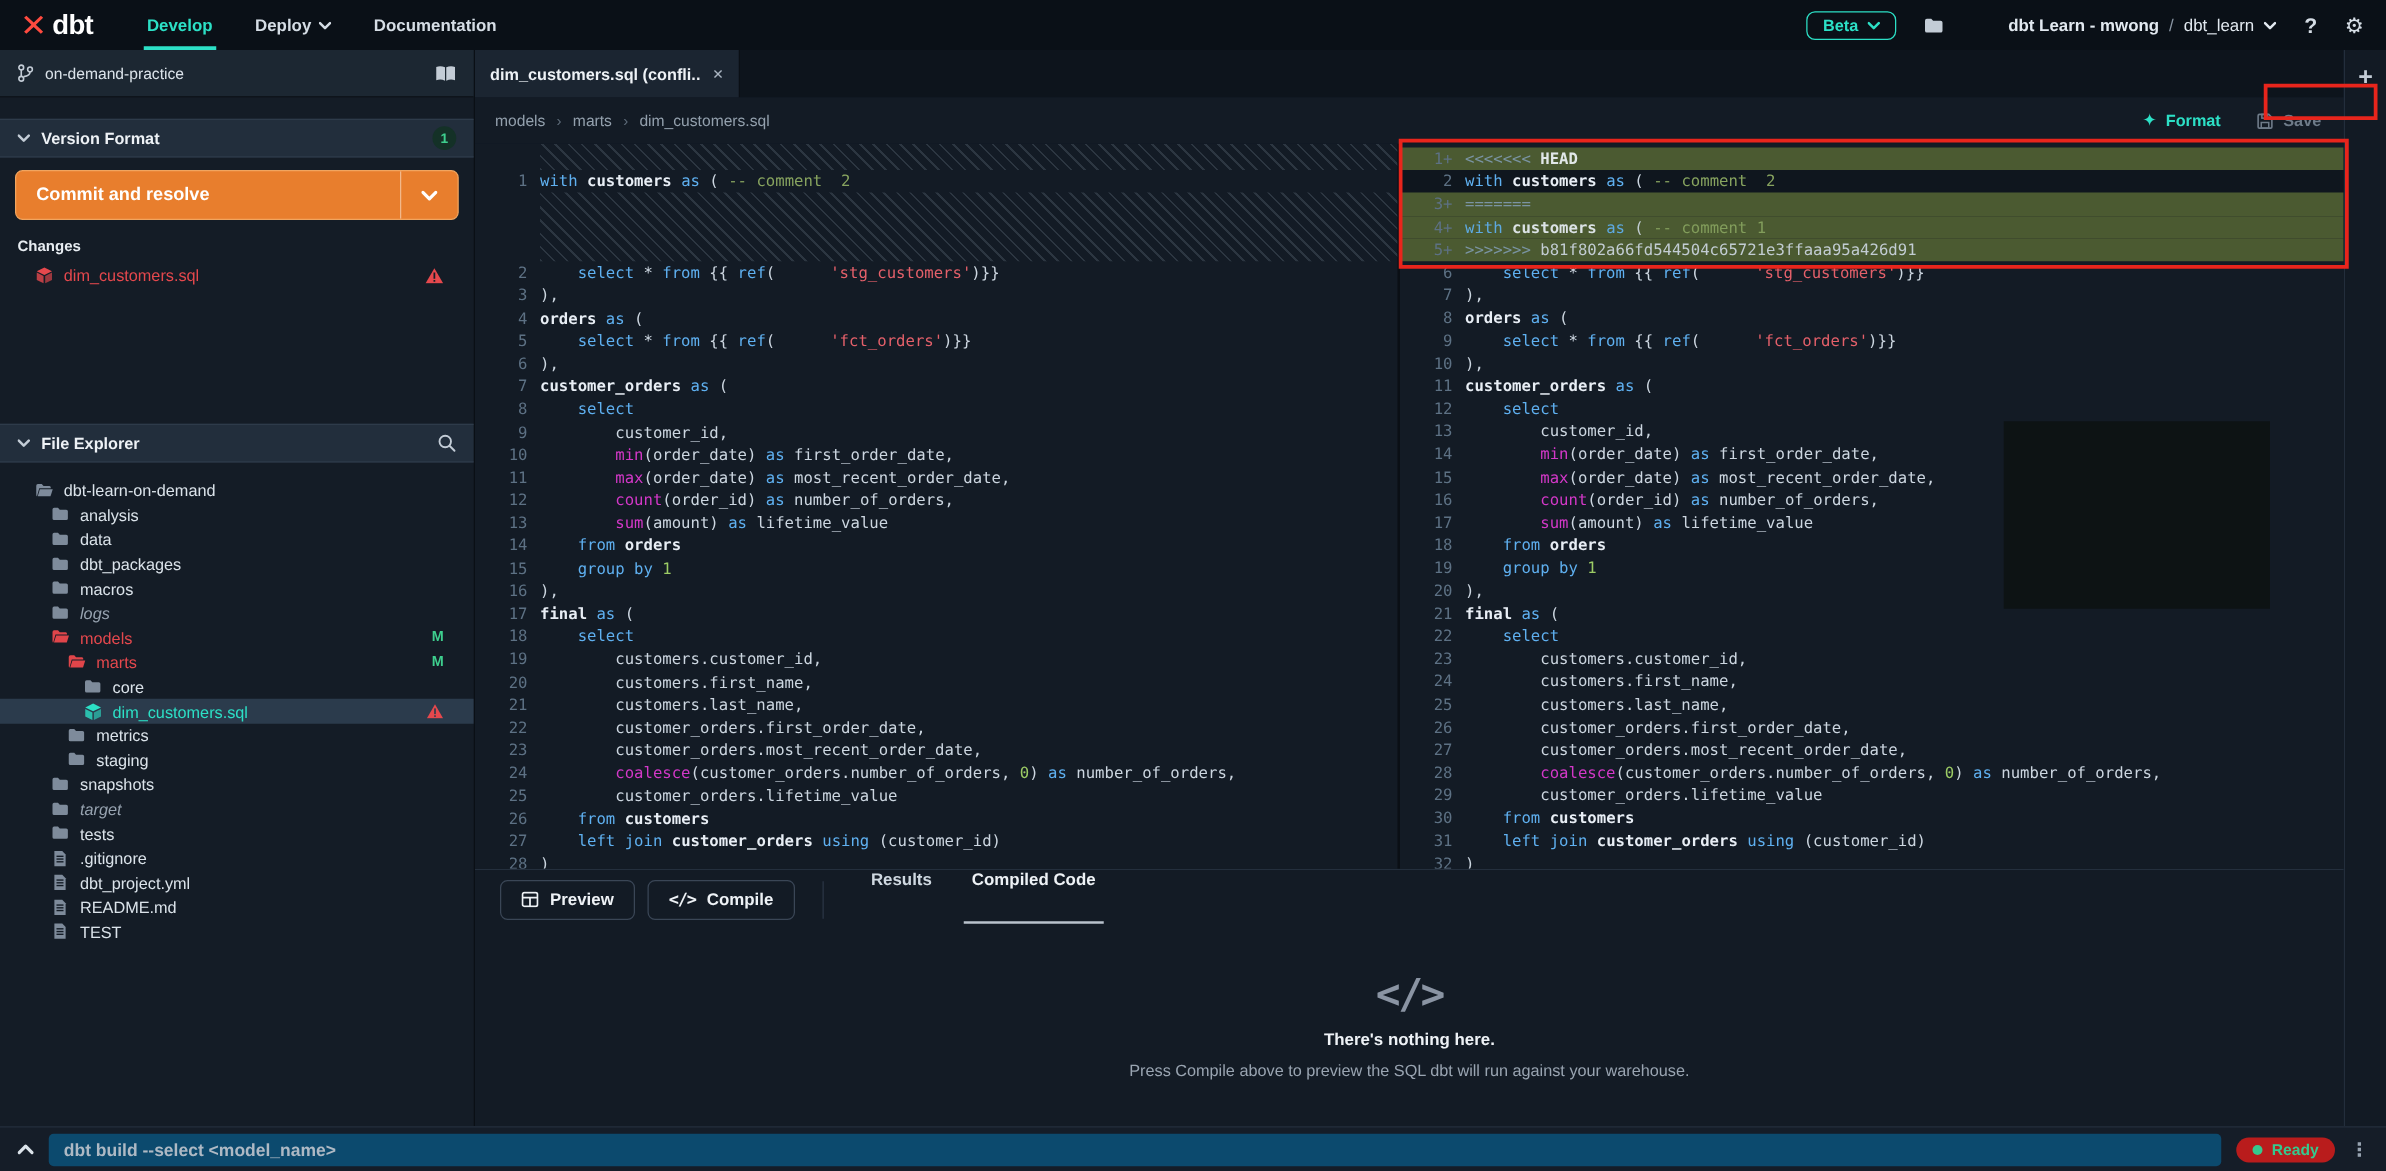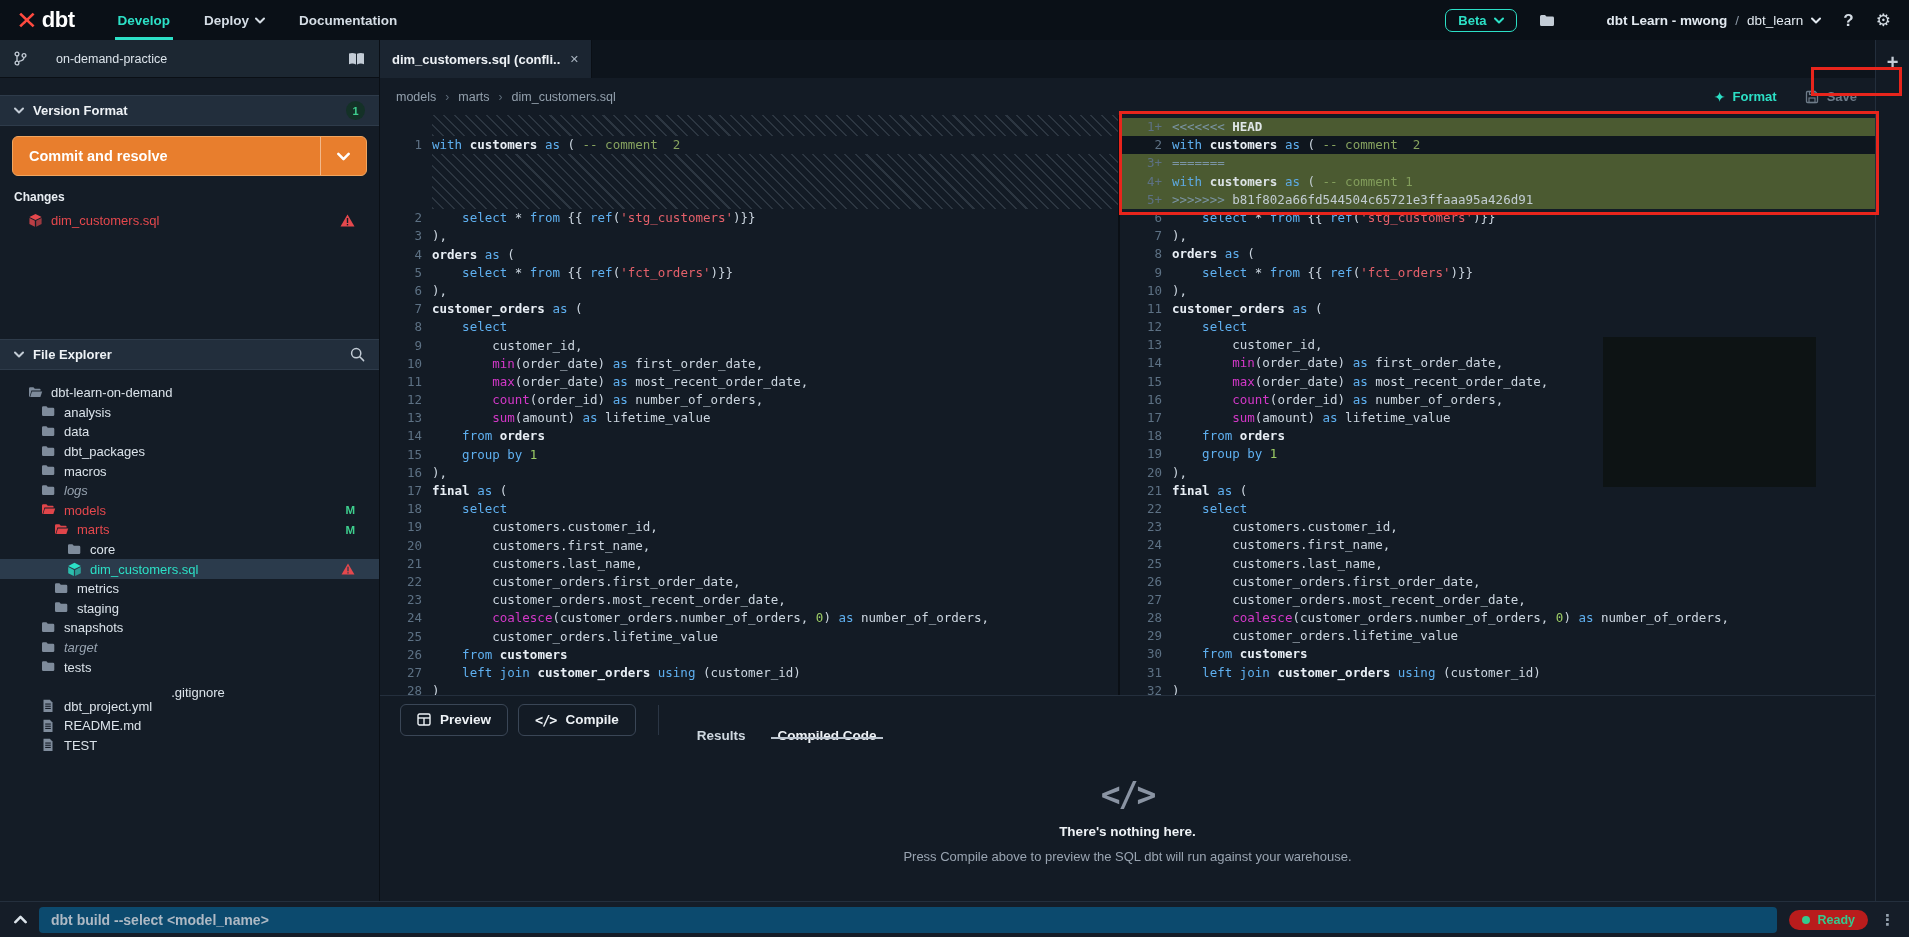--- a/index.html
+++ b/index.html
@@ -24,21 +24,21 @@
   .icon-btn { color:#d5dde5; font-size:17px; font-weight:bold; cursor:pointer; line-height:1; }
   svg.chev { width:10px; height:7px; }
   svg.chev polyline { fill:none; stroke:currentColor; stroke-width:2; stroke-linecap:round; stroke-linejoin:round; }
 
   
   .main { flex:1; display:flex; min-height:0; }
 
   
   .sidebar { width:380px; flex:none; background:#141c26; border-right:1px solid #0a0f15; display:flex; flex-direction:column; overflow:hidden; }
   .branch-bar { height:38px; flex:none; background:#1c2732; display:flex; align-items:center; gap:9px; padding:0 14px; border-bottom:1px solid #0a0f15; }
-  .branch-name { color:#dbe3ea; font-size:12.5px; flex:1;margin-left:20px; }
+  .branch-name { color:#dbe3ea; font-size:12.5px; flex:1; }
   .sec-header { height:31px; flex:none; background:#222e3c; border-top:1px solid #2e3b4a; border-bottom:1px solid #2e3b4a; display:flex; align-items:center; gap:9px; padding:0 14px; cursor:pointer; }
   .sec-title { color:#eef2f6; font-size:13px; font-weight:bold; flex:1; }
   .vc-badge { width:19px; height:19px; border-radius:50%; background:#143127; color:#3ecf8e; font-size:11px; font-weight:bold; display:flex; align-items:center; justify-content:center; }
   .spacer17 { height:17px; flex:none; }
   .commit-btn { margin:10px 12px 6px 12px; height:40px; flex:none; background:#e87e2d; border:1px solid #f1a55f; border-radius:6px; display:flex; align-items:stretch; cursor:pointer; overflow:hidden; }
   .commit-label { flex:1; display:flex; align-items:center; padding-left:16px; color:#fff; font-size:14.5px; font-weight:bold; }
   .commit-caret { width:46px; border-left:1px solid rgba(255,255,255,.45); display:flex; align-items:center; justify-content:center; color:#fff; }
   .changes-label { color:#e8edf2; font-size:12px; font-weight:bold; padding:8px 14px 6px; }
   .change-item { display:flex; align-items:center; gap:8px; padding:3px 24px 3px 28px; cursor:pointer; }
   .change-name { color:#e5484d; font-size:13px; flex:1; }
@@ -76,31 +76,31 @@
   .pane.right .pane-inner { padding-top:3px; }
   .code-line { height:18.2px; line-height:18.2px; display:flex; white-space:pre;
     font-family:"DejaVu Sans Mono","Liberation Mono",monospace; font-size:12.5px; }
   .gut { width:42px; flex:none; text-align:right; color:#5d7184; padding-right:0; }
   .codetxt { padding-left:10px; color:#ccd6e0; }
   .filler { margin-left:52px; background:repeating-linear-gradient(45deg,#2c3641 0px,#2c3641 1.5px,transparent 1.5px,transparent 7.5px); }
   .diff-add { background:#4b5a31; }
   .diff-add .codetxt .tk { opacity:.92; }
   .cur-line { background:#0f161e; }
   .tk-k { color:#5fb0f0; } .tk-b { color:#e8eef5; font-weight:bold; }
-  .tk-p { color:#ccd6e0; } .tk-c { color:#87a35f; } .tk-s { color:#e4606a; }
+  .tk-p { color:#ccd6e0; } .tk-c { color:#87a35f; } .tk-s { color:#e4606a;margin-left:44px; }
   .tk-f { color:#d338c8; } .tk-n { color:#9ccc65; } .tk-m { color:#7e99ad; }
   .tk-w { color:#eef3f8; font-weight:bold; }
   .overlay-box { position:absolute; left:1223px; top:222px; width:213px; height:150px; background:rgba(9,12,7,.55); pointer-events:none; }
 
   
   .bottom-panel { flex:1; border-top:1px solid #242f3d; display:flex; flex-direction:column; min-height:0; }
   .bp-toolbar { height:47px; flex:none; display:flex; align-items:center; padding-left:20px; }
   .bp-btn { height:32px; display:flex; align-items:center; gap:9px; border:1px solid #3a4656; border-radius:6px; padding:0 16px; color:#eef2f6; font-size:13.5px; font-weight:bold; margin-right:10px; cursor:pointer; background:transparent; }
   .bp-divider { width:1px; height:30px; background:#2b3645; margin:0 22px 0 12px; }
-  .bp-tab { position:relative; height:47px; display:flex; align-items:flex-end; padding:0 16px; color:#eef2f6; font-size:13.5px; font-weight:bold; cursor:pointer; }
+  .bp-tab { position:relative; height:47px; display:flex; align-items:flex-start; padding:0 16px; color:#eef2f6; font-size:13.5px; font-weight:bold; cursor:pointer; }
   .bp-tab.inactive { color:#cfd8e0; font-weight:bold; }
   .bp-tab.active::after { content:""; position:absolute; left:10px; right:10px; bottom:4px; height:2px; background:#b9c2cc; }
   .empty-state { flex:1; display:flex; flex-direction:column; align-items:center; justify-content:flex-start; padding-top:32px; gap:10px; }
   .es-icon { color:#8a94a3; font-size:33px; font-weight:bold; font-family:"DejaVu Sans Mono",monospace; letter-spacing:-2px; }
   .es-title { color:#eef2f6; font-size:13.5px; font-weight:bold; }
   .es-sub { color:#99a4b1; font-size:13px; }
 
   
   .right-strip { width:34px; flex:none; background:#121a24; border-left:1px solid #232e3c; display:flex; flex-direction:column; align-items:center; padding-top:12px; }
   .plus-btn { color:#c3ccd6; font-size:20px; font-weight:bold; cursor:pointer; line-height:1; }
@@ -320,21 +320,21 @@
               <path d="M1 2.5 Q1 1.2 2.3 1.2 L5.4 1.2 L6.8 2.7 L12 2.7 Q13.3 2.7 13.3 4 L13.3 9.8 Q13.3 11 12 11 L2.3 11 Q1 11 1 9.8 Z" fill="#7e8b9b"></path>
             </svg>
             <span class="lbl">target</span>
           </div>
           <div class="tree-row" style="padding-left: 41px;">
             <svg width="15" height="14" viewBox="0 0 15 14">
               <path d="M1 2.5 Q1 1.2 2.3 1.2 L5.4 1.2 L6.8 2.7 L12 2.7 Q13.3 2.7 13.3 4 L13.3 9.8 Q13.3 11 12 11 L2.3 11 Q1 11 1 9.8 Z" fill="#7e8b9b"></path>
             </svg>
             <span class="lbl">tests</span>
           </div>
-          <div class="tree-row" style="padding-left: 41px; flex-direction: column;">
+          <div class="tree-row" style="padding-left: 41px;">
             <svg width="15" height="14" viewBox="0 0 15 14">
               <path d="M2.5 0.8 L8.8 0.8 L11.5 3.5 L11.5 13 L2.5 13 Z" fill="#7e8b9b"></path>
               <rect x="4.2" y="4.5" width="5.6" height="1.1" fill="#141c26"></rect>
               <rect x="4.2" y="6.7" width="5.6" height="1.1" fill="#141c26"></rect>
               <rect x="4.2" y="8.9" width="5.6" height="1.1" fill="#141c26"></rect>
             </svg>
             <span class="lbl">.gitignore</span>
           </div>
           <div class="tree-row" style="padding-left: 41px;">
             <svg width="15" height="14" viewBox="0 0 15 14">

